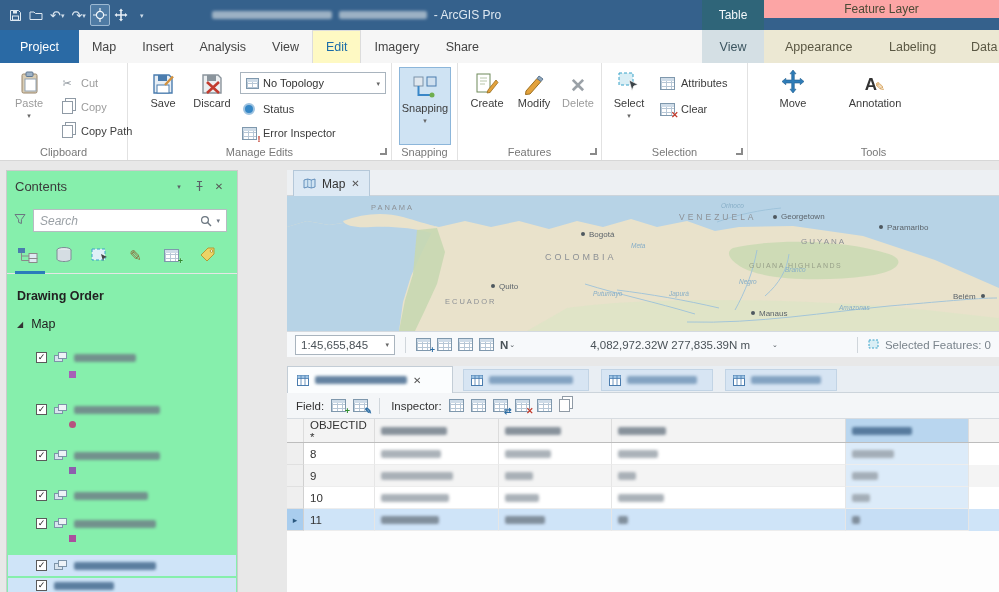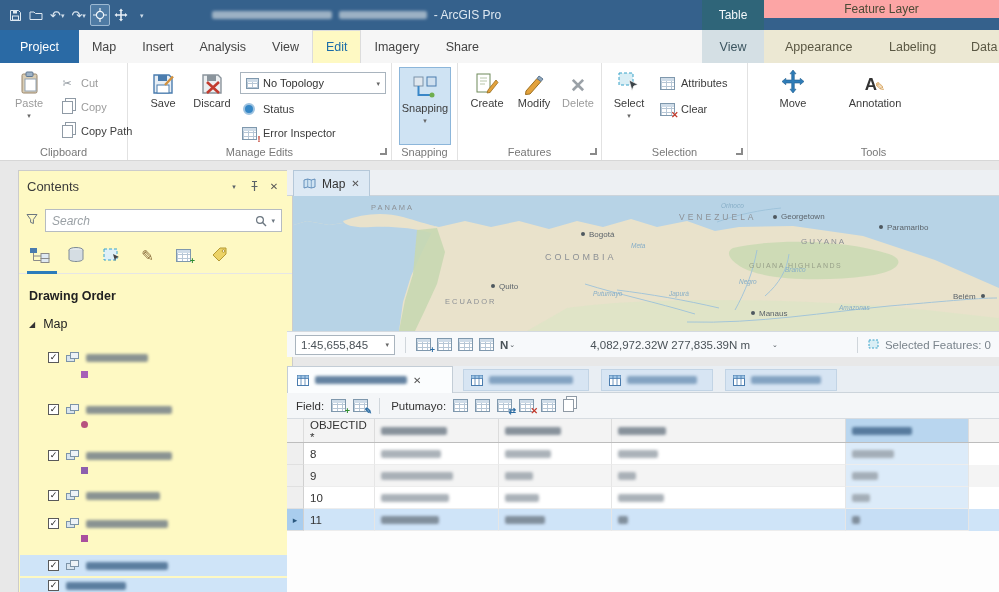--- a/index.html
+++ b/index.html
@@ -54,21 +54,21 @@
   .gicon { display:inline-block; width:15px; height:13px; border:1px solid #7f98ad; position:relative; background-color:#fff; flex:none;
            background-image:linear-gradient(#b7c7d6 1px,transparent 1px),linear-gradient(90deg,#b7c7d6 1px,transparent 1px);
            background-size:5px 4px; box-shadow:inset 0 3px 0 #cfdce8; }
   .acc { position:absolute; right:-5px; bottom:-5px; font-size:9px; font-weight:bold; line-height:1; text-shadow:0 0 1px #fff; }
   .acc.g { color:#2e8b2e; } .acc.r { color:#c0392b; } .acc.b { color:#2b6ca3; }
   .copyic { width:11px; height:13px; border:1px solid #8f9aa5; background:#fff; box-shadow:3px -3px 0 -1px #fff, 3px -3px 0 0 #8f9aa5; flex:none; }
   .vsep { width:1px; height:16px; background:#d0d6db; margin:0 4px; flex:none; }
   .glyph { line-height:1; }
 
   
-  .contents { position:absolute; left:18px; top:170px; width:275px; bottom:0; background:#fef9c3; border:1px solid #cccccc; border-bottom:none; overflow:hidden; font-size:12px; color:#333; z-index:3; }
+  .contents { position:absolute; left:6px; top:170px; width:232px; bottom:0; background:#86efac; border:1px solid #cccccc; border-bottom:none; overflow:hidden; font-size:12px; color:#333; z-index:3; }
   .c-head { position:absolute; top:0; left:0; right:0; height:30px; display:flex; align-items:center; padding:0 8px; font-size:13px; color:#3a3a3a; }
   .c-head .sp { flex:1; }
   .hicon { width:20px; height:20px; display:flex; align-items:center; justify-content:center; color:#5a6268; font-size:11px; }
   .c-funnel { position:absolute; top:42px; left:7px; }
   .c-search { position:absolute; top:38px; left:26px; right:10px; height:23px; border:1px solid #b6bcc2; background:#fff; display:flex; align-items:center; padding:0 6px; gap:4px; }
   .c-search input { border:none; outline:none; flex:1; min-width:0; font:italic 12px "Liberation Sans",sans-serif; color:#444; }
   .c-search input::placeholder { color:#9aa0a5; font-style:italic; }
   .c-icons { position:absolute; top:71px; left:8px; display:flex; gap:11px; align-items:center; height:26px; }
   .cicon { width:25px; height:24px; display:flex; align-items:center; justify-content:center; }
   .c-underline { position:absolute; top:100px; left:8px; width:30px; height:3px; background:#2b7cbb; }
@@ -627,21 +627,21 @@
 
     <div class="ttoolbar">
       <span>Field:</span>
       <span class="gicon">
           <span class="acc g">+</span>
         </span>
       <span class="gicon">
           <span class="acc b">✎</span>
         </span>
       <span class="vsep"></span>
-      <span>Putumayo:</span>
+      <span>Inspector:</span>
       <span class="gicon"></span>
       <span class="gicon"></span>
       <span class="gicon">
           <span class="acc b">⇄</span>
         </span>
       <span class="gicon">
           <span class="acc r">✕</span>
         </span>
       <span class="gicon"></span>
       <span class="copyic"></span>

